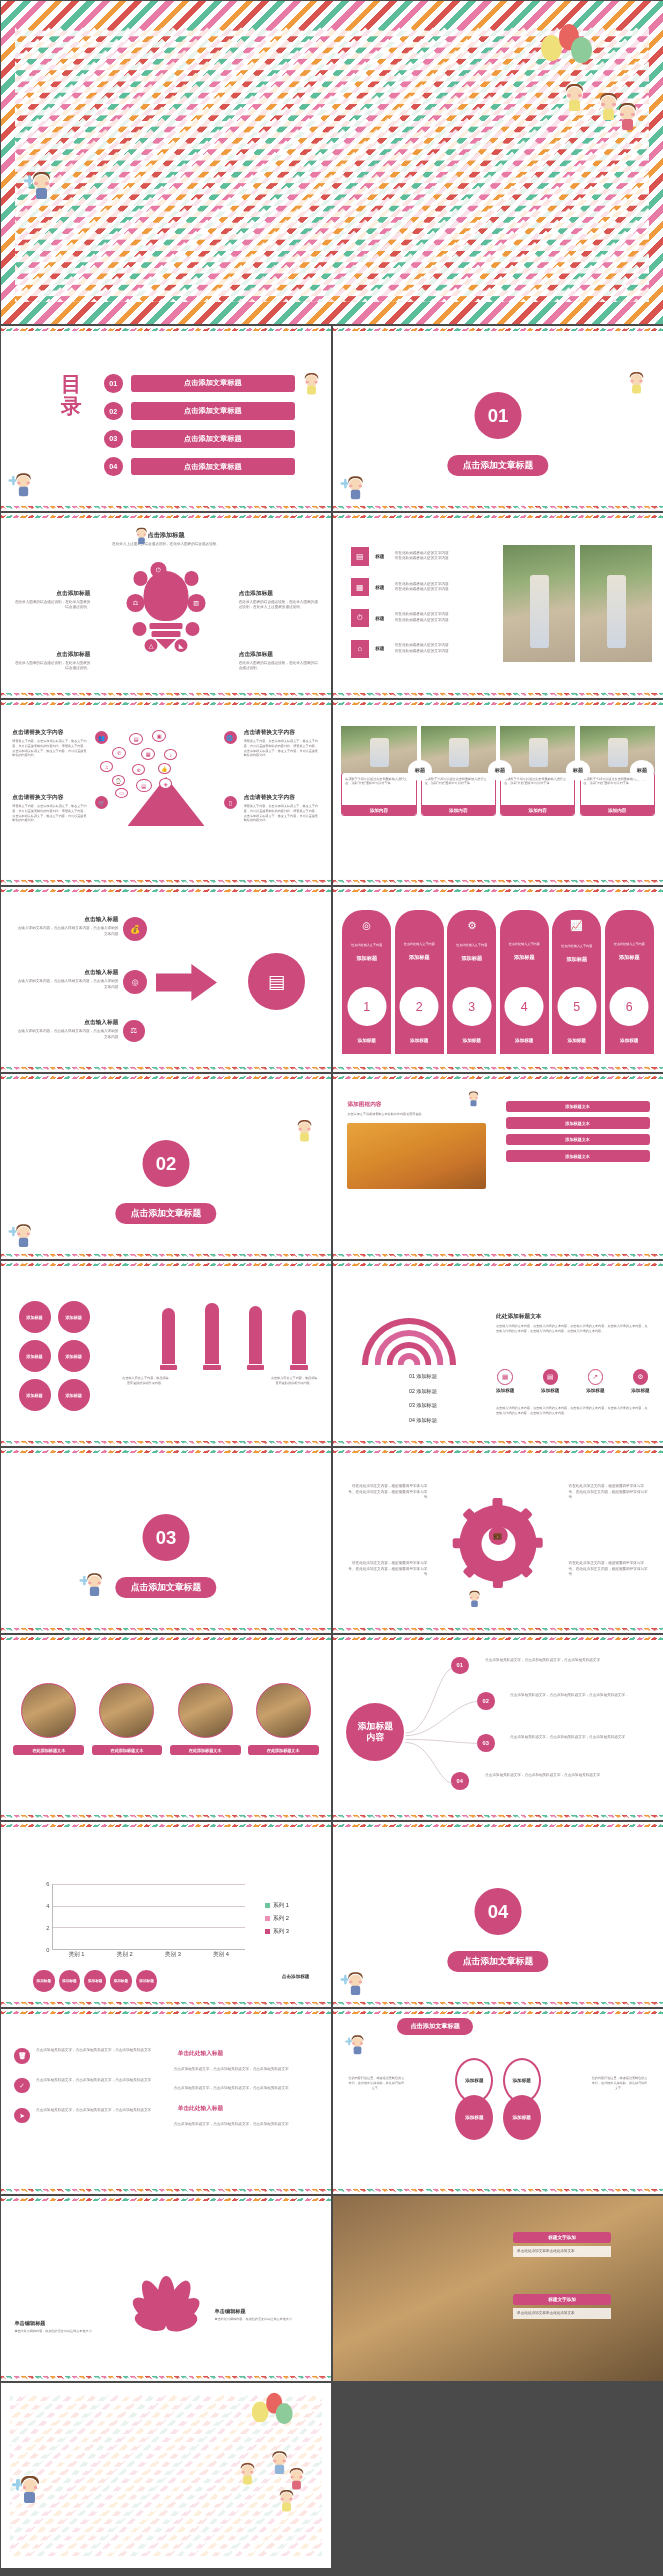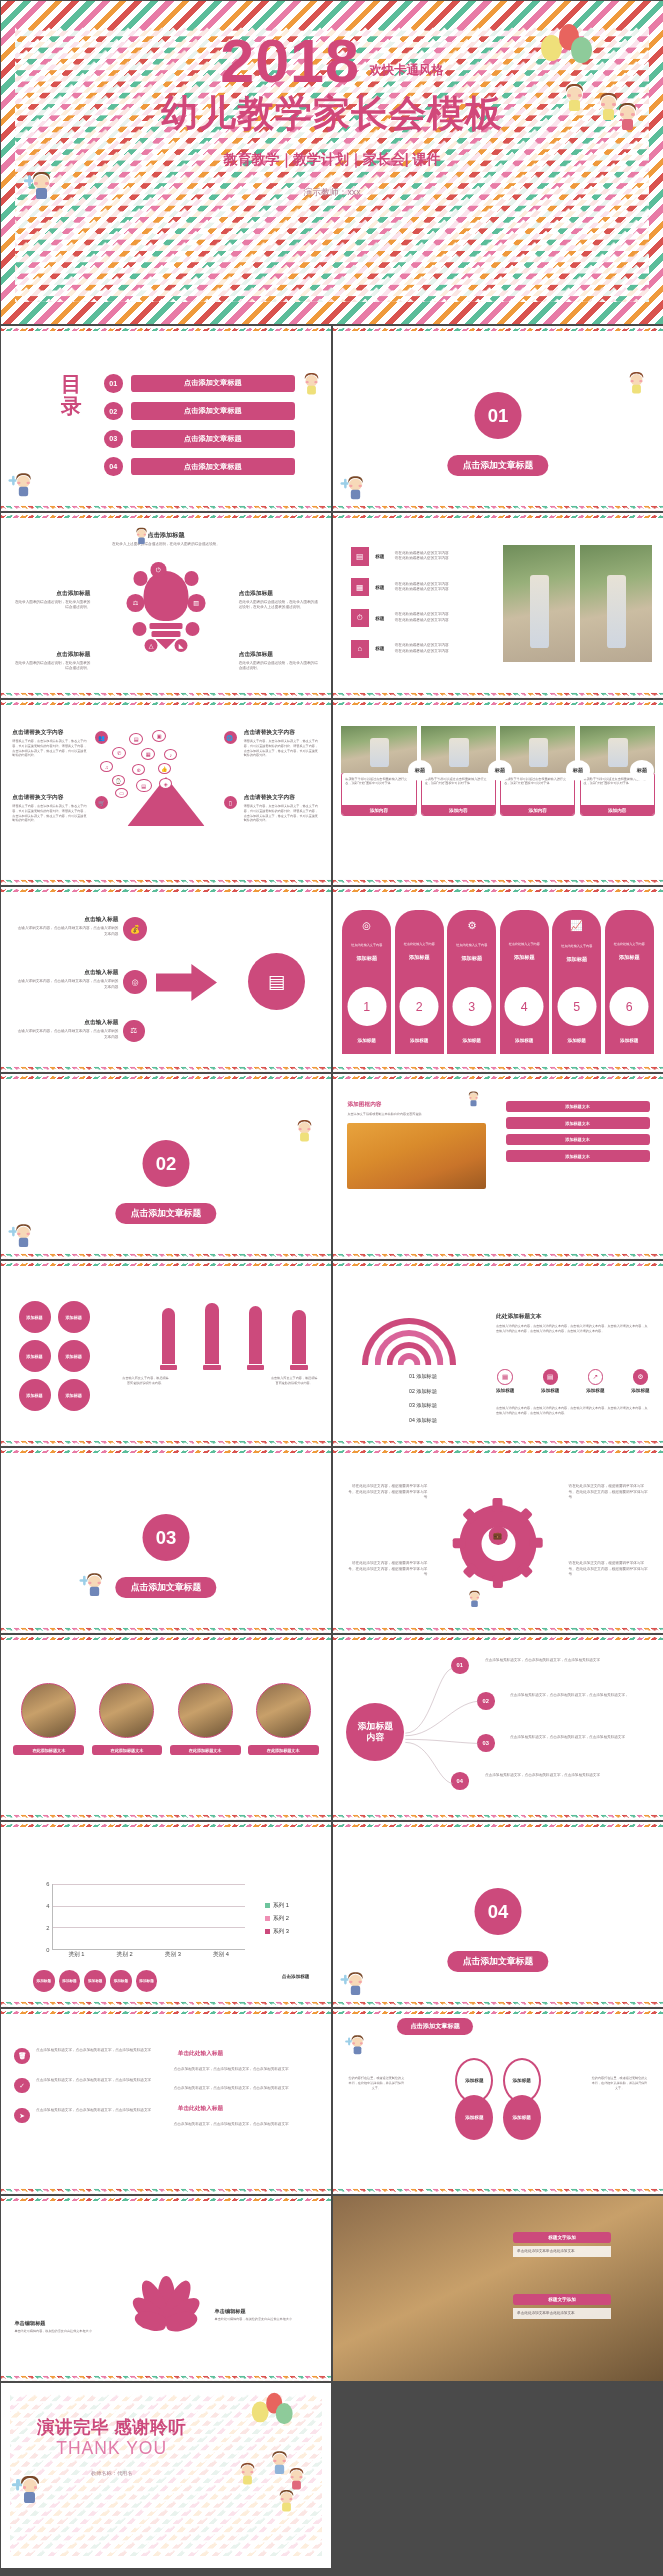--- a/index.html
+++ b/index.html
@@ -227,29 +227,20 @@
         <div class="body"></div>
     </div>
     <div class="kid" style="right:24px;top:101px">
       <div class="hair"></div>
         <div class="head"></div>
       <div class="cheekL"></div>
         <div class="cheekR"></div>
         <div class="body" style="background:#e0687c"></div>
     </div>
 
-    <div class="cover-txt">
-      <div>
-        <span class="y2018">2018</span>
-        <span class="substyle">欢快卡通风格</span>
-      </div>
-      <div class="maintitle">幼儿教学家长会模板</div>
-      <div class="subline">教育教学｜教学计划｜家长会| 课件</div>
-      <div class="presenter">演示教师：xxx</div>
-    </div>
   </div>
 
   <div class="grid">
 
     <div class="slide stripes-soft">
       <div class="zig"></div>
       <div class="toc-word">目录</div>
       <div class="toc-rows">
         <div class="toc-row">
           <div class="circ toc-num">01</div>
@@ -950,25 +941,20 @@
       <div style="position:absolute;right:52px;top:98px;width:98px">
         <div class="pill" style="height:11.3px;font-size:4.6px;margin-bottom:3.1px">标题文字添加</div>
         <div style="background:rgba(255,255,255,.82);font-size:3.6px;color:#5a5054;padding:3.1px 4.1px">单击此处添加文本单击此处添加文本</div>
       </div>
     </div>
 
     <div class="slide stripes-bold">
       <div class="stripes-soft" style="position:absolute;left:9.3px;top:10.3px;right:9.3px;bottom:12.4px;
         -webkit-mask-image:radial-gradient(circle at 4.1px 0, transparent 4.1px, #000 4.4px);
         -webkit-mask-size:8.2px 8.2px;mask-image:radial-gradient(circle at 4.1px 0, transparent 4.1px, #000 4.4px);mask-size:8.2px 8.2px"></div>
-      <div style="position:absolute;left:36px;top:32px;z-index:3">
-        <div style="font-size:17.5px;font-weight:bold;color:#cc4a7c;letter-spacing:0.5px">演讲完毕  感谢聆听</div>
-        <div style="font-size:17.5px;color:#e07ba8;letter-spacing:1px;margin-top:-1px;text-align:center">THANK YOU</div>
-        <div style="font-size:5.2px;color:#a9838f;text-align:center;margin-top:11.3px">教师名称：代用名</div>
-      </div>
       <div class="balloons" style="right:25px;top:4.1px;transform:scale(.8);z-index:4">
         <div class="bal y"></div>
         <div class="bal r"></div>
         <div class="bal g"></div>
       </div>
       <div class="kid" style="left:17.5px;top:92px;z-index:4">
         <div class="wheel">
             <i></i>
             <i></i>
             <i></i>

